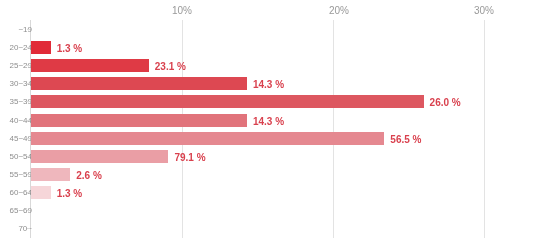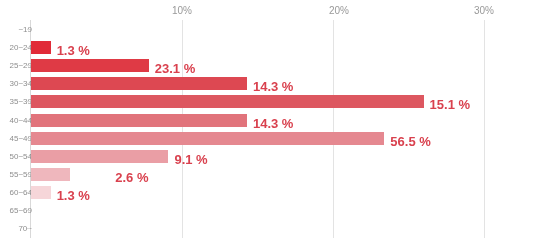--- a/index.html
+++ b/index.html
@@ -80,21 +80,21 @@
   .bar {
     position: absolute;
     left: 31px;
     top: 2px;
     height: 13px;
     border-radius: 0;
   }
   .bar-value {
     position: absolute;
     top: 4px;
-    font-size: 13px;
+    font-size: 10px;
     font-weight: bold;
     color: #d9414e;
     white-space: nowrap;
   }
 </style>
 </head>
 <body>
 
 <div id="chart-root">
 
@@ -131,45 +131,45 @@
         <div class="row" style="top: 75.3px;">
           <div class="ylabel" style="color: rgb(142, 142, 142);">30~34</div>
           <div class="tickmark"></div>
           <div class="bar" style="width: 215.93px; background: rgb(221, 72, 82);"></div>
           <div class="bar-value" style="left: 252.93px; color: rgb(217, 65, 78);">14.3 %</div>
         </div>
         <div class="row" style="top: 93.4px;">
           <div class="ylabel" style="color: rgb(142, 142, 142);">35~39</div>
           <div class="tickmark"></div>
           <div class="bar" style="width: 392.6px; background: rgb(221, 87, 96);"></div>
-          <div class="bar-value" style="left: 429.6px; color: rgb(217, 65, 78);">15.1 %</div>
+          <div class="bar-value" style="left: 429.6px; color: rgb(217, 65, 78);">26.0 %</div>
         </div>
         <div class="row" style="top: 111.5px;">
           <div class="ylabel" style="color: rgb(142, 142, 142);">40~44</div>
           <div class="tickmark"></div>
           <div class="bar" style="width: 215.93px; background: rgb(225, 115, 123);"></div>
           <div class="bar-value" style="left: 252.93px; color: rgb(217, 65, 78);">14.3 %</div>
         </div>
         <div class="row" style="top: 129.6px;">
           <div class="ylabel" style="color: rgb(142, 142, 142);">45~49</div>
           <div class="tickmark"></div>
           <div class="bar" style="width: 353.34px; background: rgb(229, 136, 144);"></div>
           <div class="bar-value" style="left: 390.34px; color: rgb(217, 65, 78);">56.5 %</div>
         </div>
         <div class="row" style="top: 147.7px;">
           <div class="ylabel" style="color: rgb(142, 142, 142);">50~54</div>
           <div class="tickmark"></div>
           <div class="bar" style="width: 137.41px; background: rgb(234, 158, 165);"></div>
-          <div class="bar-value" style="left: 174.41px; color: rgb(217, 65, 78);">9.1 %</div>
+          <div class="bar-value" style="left: 174.41px; color: rgb(217, 65, 78);">79.1 %</div>
         </div>
         <div class="row" style="top: 165.8px;">
           <div class="ylabel" style="color: rgb(142, 142, 142);">55~59</div>
           <div class="tickmark"></div>
           <div class="bar" style="width: 39.26px; background: rgb(239, 183, 189);"></div>
-          <div class="bar-value" style="left: 76.26px; color: rgb(217, 65, 78); margin-left: 39px;">2.6 %</div>
+          <div class="bar-value" style="left: 76.26px; color: rgb(217, 65, 78);">2.6 %</div>
         </div>
         <div class="row" style="top: 183.9px;">
           <div class="ylabel" style="color: rgb(142, 142, 142);">60~64</div>
           <div class="tickmark"></div>
           <div class="bar" style="width: 19.63px; background: rgb(246, 214, 217);"></div>
           <div class="bar-value" style="left: 56.63px; color: rgb(217, 65, 78);">1.3 %</div>
         </div>
         <div class="row" style="top: 202px;">
           <div class="ylabel" style="color: rgb(142, 142, 142);">65~69</div>
           <div class="tickmark"></div>

